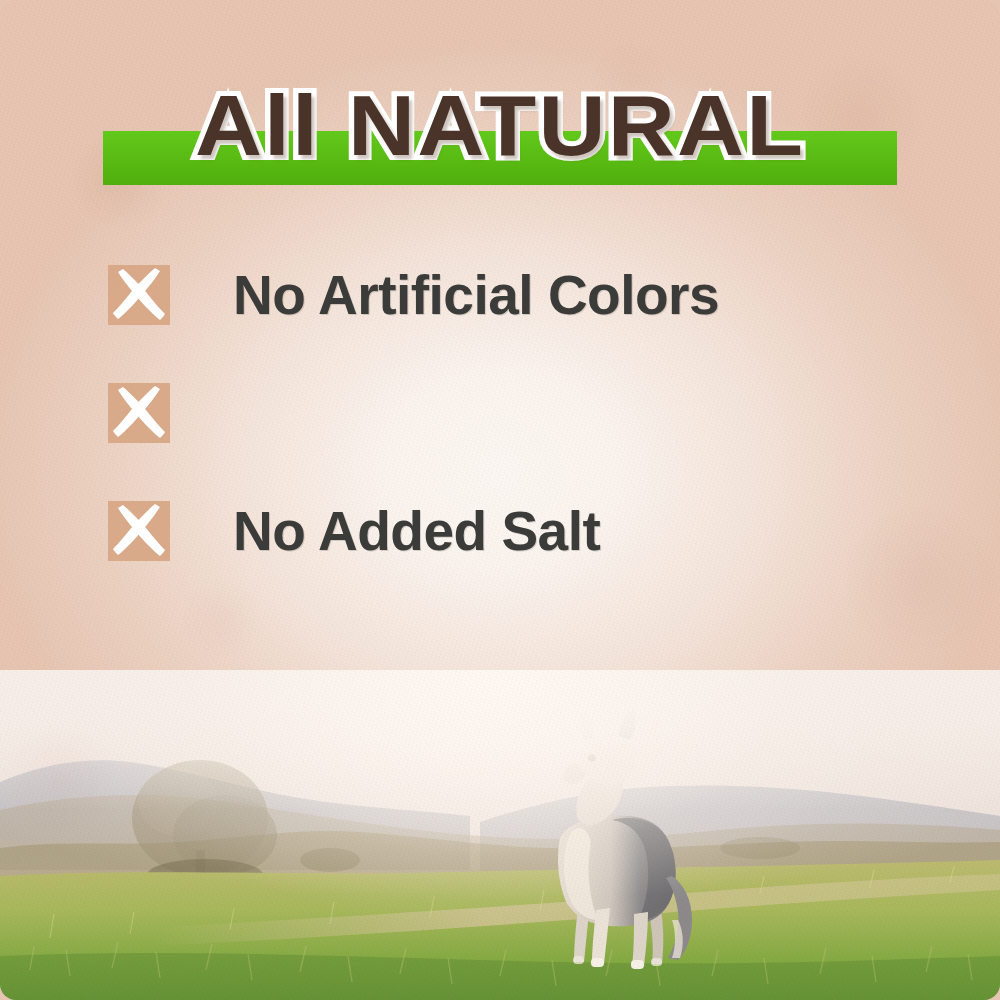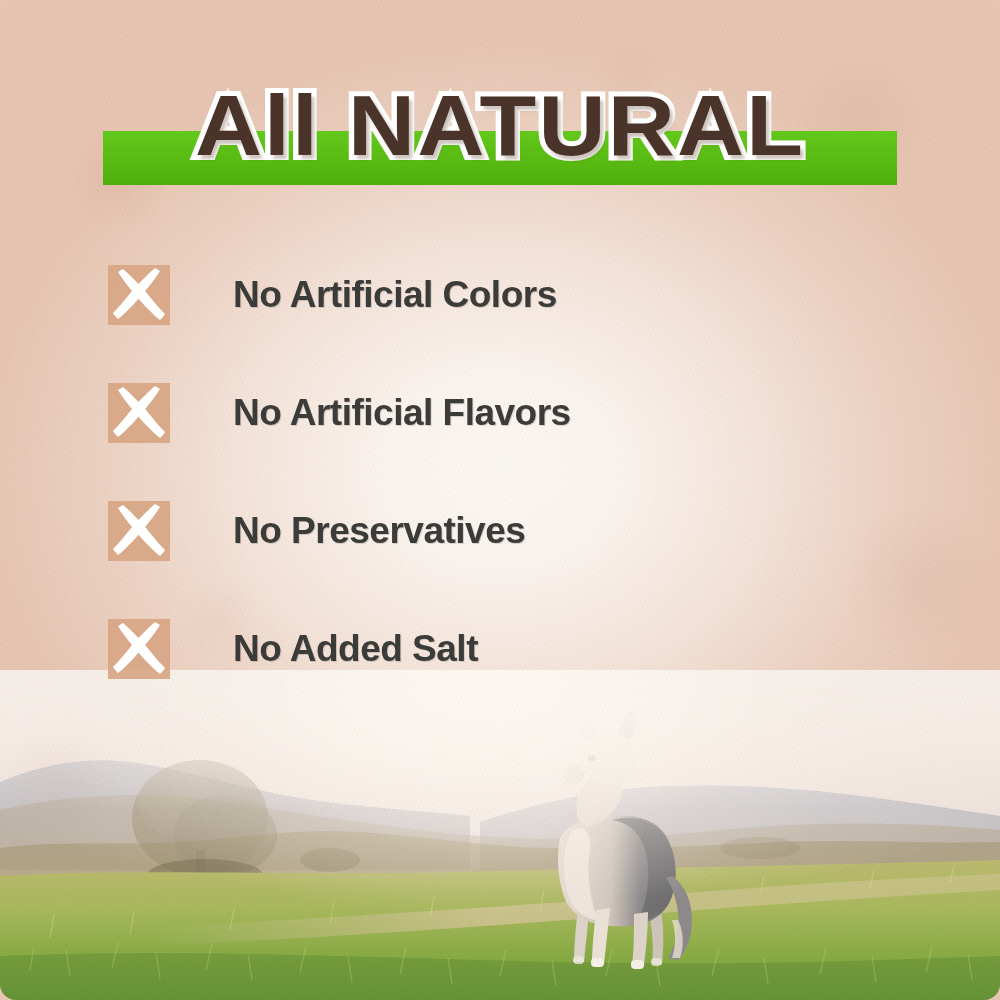--- a/index.html
+++ b/index.html
@@ -83,21 +83,21 @@
     position:absolute;left:0;top:0;width:62px;height:60px;
   }
   .chk .box{
     position:absolute;inset:0;background:#d7a684;opacity:.92;
   }
   .chk svg{position:absolute;left:-5px;top:-6px;width:72px;height:72px;}
   .feature-label{
     position:absolute;left:125px;top:-6px;
     font-family:"Liberation Sans", sans-serif;
     font-weight:700;
-    font-size:37px;
+    font-size:55px;
     line-height:72px;
     color:#3b3b39;
     letter-spacing:-0.5px;
     white-space:nowrap;
     text-shadow:1px 1px 0 rgba(90,80,75,.22);
   }
 </style>
 </head>
 <body>
 
@@ -276,33 +276,22 @@
     </div>
 
     <div class="feature-row">
       <div class="chk">
         <div class="box"></div>
         <svg viewBox="0 0 72 72" aria-hidden="true">
           <path d="M15,13 C22,24 32,36 42,47 C48,53 53,58 57,61 C59,59 61,57 62,55 C57,50 50,42 43,33 C33,22 25,14 20,10 Z" fill="#ffffff"></path>
           <path d="M57,12 C50,23 40,35 30,46 C24,52 19,57 15,60 C13,58 11,56 10,54 C15,49 22,41 29,32 C39,21 47,13 52,9 Z" fill="#ffffff"></path>
         </svg>
       </div>
-      <div class="feature-label">No Artificial Flavors</div>
     </div>
 
-    <div class="feature-row">
-      <div class="chk">
-        <div class="box"></div>
-        <svg viewBox="0 0 72 72" aria-hidden="true">
-          <path d="M15,13 C22,24 32,36 42,47 C48,53 53,58 57,61 C59,59 61,57 62,55 C57,50 50,42 43,33 C33,22 25,14 20,10 Z" fill="#ffffff"></path>
-          <path d="M57,12 C50,23 40,35 30,46 C24,52 19,57 15,60 C13,58 11,56 10,54 C15,49 22,41 29,32 C39,21 47,13 52,9 Z" fill="#ffffff"></path>
-        </svg>
-      </div>
-      <div class="feature-label">No Preservatives</div>
-    </div>
 
     <div class="feature-row">
       <div class="chk">
         <div class="box"></div>
         <svg viewBox="0 0 72 72" aria-hidden="true">
           <path d="M15,13 C22,24 32,36 42,47 C48,53 53,58 57,61 C59,59 61,57 62,55 C57,50 50,42 43,33 C33,22 25,14 20,10 Z" fill="#ffffff"></path>
           <path d="M57,12 C50,23 40,35 30,46 C24,52 19,57 15,60 C13,58 11,56 10,54 C15,49 22,41 29,32 C39,21 47,13 52,9 Z" fill="#ffffff"></path>
         </svg>
       </div>
       <div class="feature-label">No Added Salt</div>

